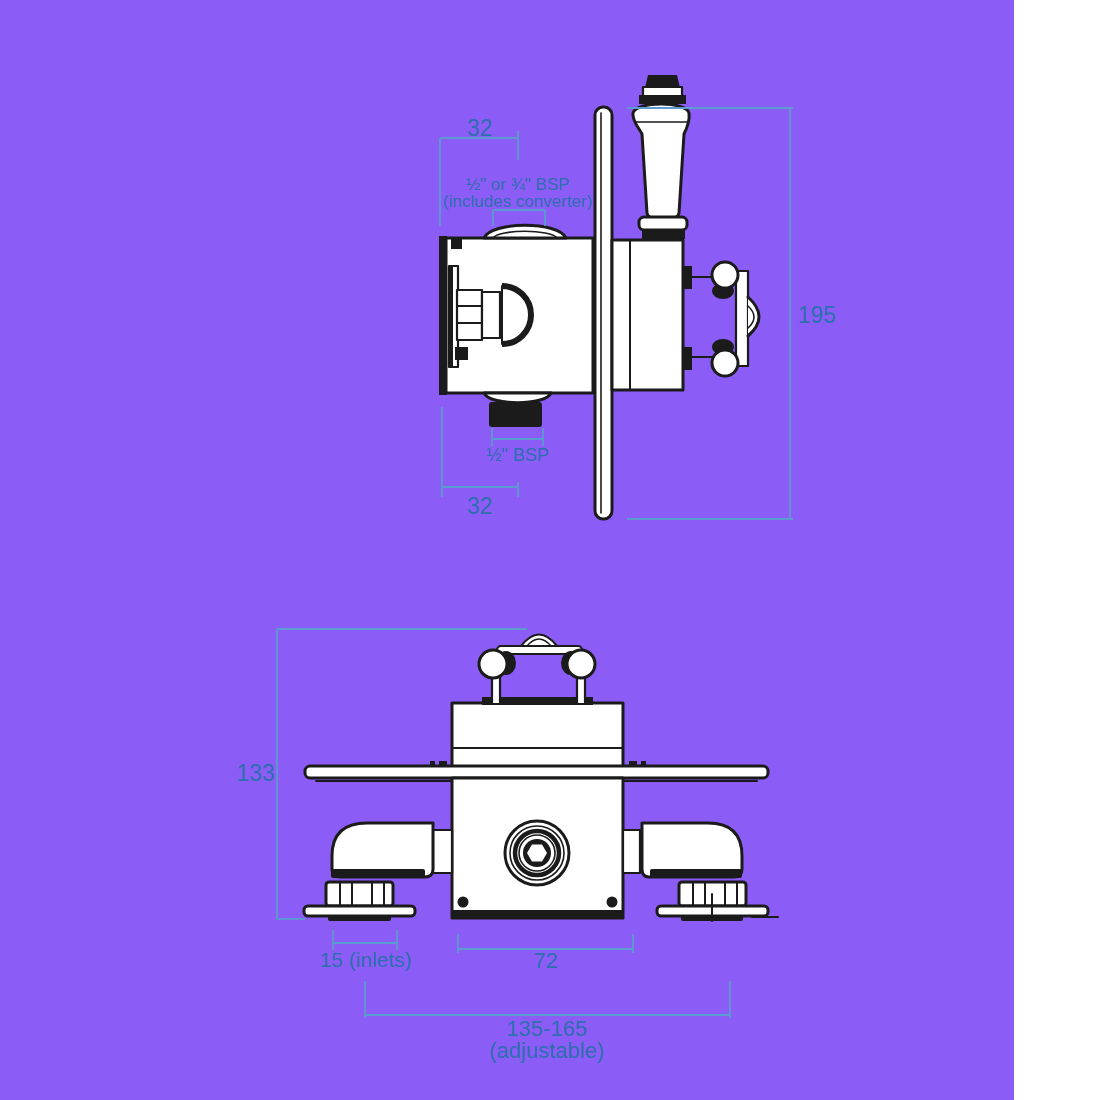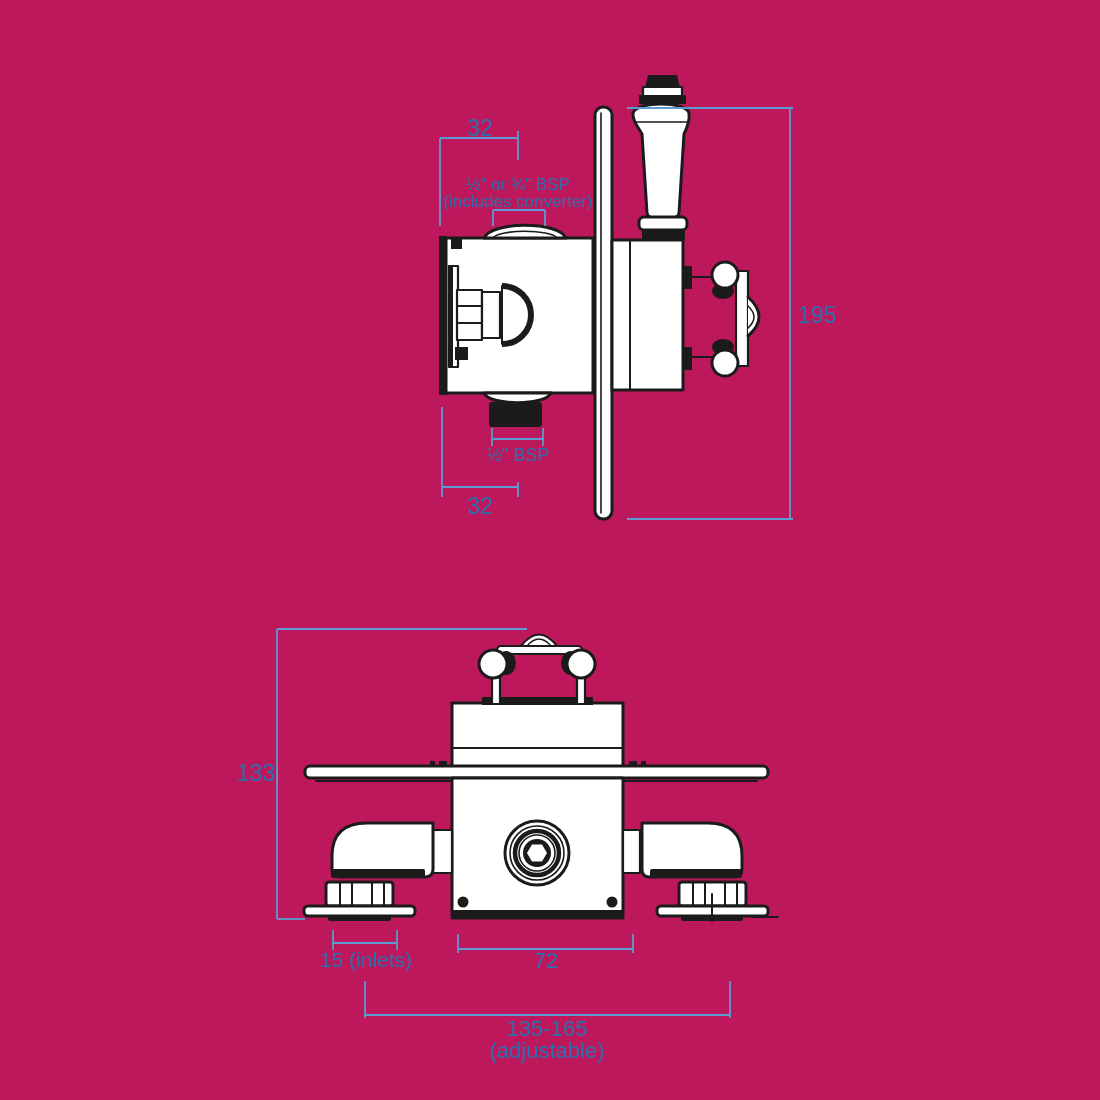--- a/index.html
+++ b/index.html
@@ -1,16 +1,16 @@
 <!DOCTYPE html>
 <html><head>
 <meta charset="utf-8">
 <style>
   html,body { margin:0; padding:0; background:#fff; }
-  .stage { position:relative; width:1100px; height:1100px; background:#be185d; overflow:hidden; }
+  .stage { position:relative; width:1014px; height:1100px; background:#8b5cf6; overflow:hidden; }
   svg { position:absolute; left:0; top:0; }
   .o3  { fill:#ffffff; stroke:#1b1b1b; stroke-width:3;   stroke-linejoin:round; stroke-linecap:round; }
   .o2  { fill:#ffffff; stroke:#1b1b1b; stroke-width:2.2; stroke-linejoin:round; stroke-linecap:round; }
   .l2  { fill:none;    stroke:#1b1b1b; stroke-width:2;   stroke-linecap:round; }
   .l15 { fill:none;    stroke:#1b1b1b; stroke-width:1.6; stroke-linecap:round; }
   .k   { fill:#1b1b1b; stroke:none; }
   .arc6{ fill:none;    stroke:#1b1b1b; stroke-width:6; }
   .arc45{ fill:none;   stroke:#1b1b1b; stroke-width:4.5; }
   .dim path { stroke:#5b9bd0; stroke-width:1.8; fill:none; stroke-linecap:butt; }
   text { font-family:"Liberation Sans", sans-serif; fill:#2b6fad; }

